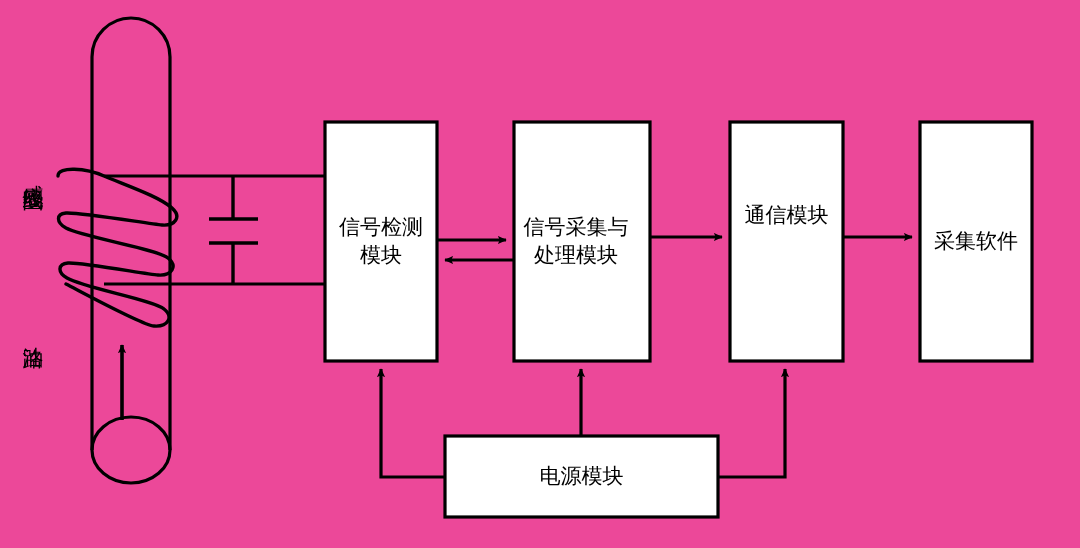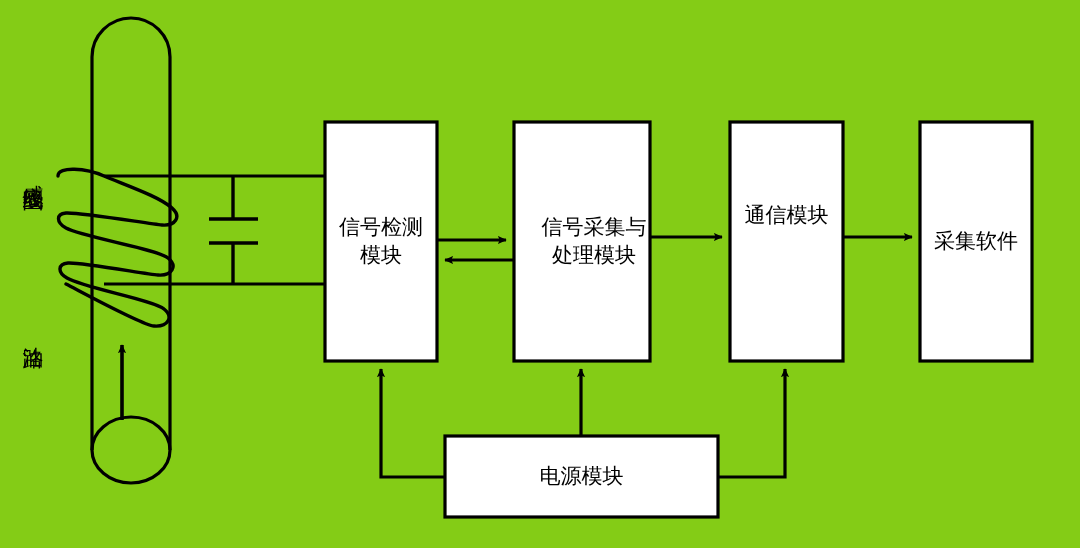--- a/index.html
+++ b/index.html
@@ -4,21 +4,21 @@
 <style>
   html, body {
     margin: 0;
     padding: 0;
     background: #ffffff;
   }
   #canvas {
     position: relative;
     width: 1080px;
     height: 548px;
-    background: #84cc16;
+    background: #ec4899;
     font-family: "Liberation Serif", "DejaVu Serif", serif;
     overflow: hidden;
   }
   #diagram-svg {
     position: absolute;
     left: 0;
     top: 0;
     width: 1080px;
     height: 548px;
   }
@@ -128,21 +128,21 @@
 
       <path d="M581,436 L581,369" marker-end="url(#arrowhead)"></path>
 
       <path d="M718,477 L785,477 L785,369" marker-end="url(#arrowhead)"></path>
     </g>
   </svg>
 
   <div class="box-label" style="left:325px; top:122px; width:112px; height:239px;">信号检测
 模块</div>
 
-  <div class="box-label" style="left:526px; top:122px; width:136px; height:239px;">信号采集与
+  <div class="box-label" style="left:508px; top:122px; width:136px; height:239px;">信号采集与
 处理模块</div>
 
   <div class="box-label" style="left:730px; top:122px; width:113px; height:187px;">通信模块</div>
 
   <div class="box-label" style="left:920px; top:122px; width:112px; height:239px;text-align:center;">采集软件</div>
 
   <div class="box-label" style="left:445px; top:436px; width:273px; height:81px;">电源模块</div>
 
   <div class="side-label" style="left:22px; top:168px;">感应线圈</div>
 

